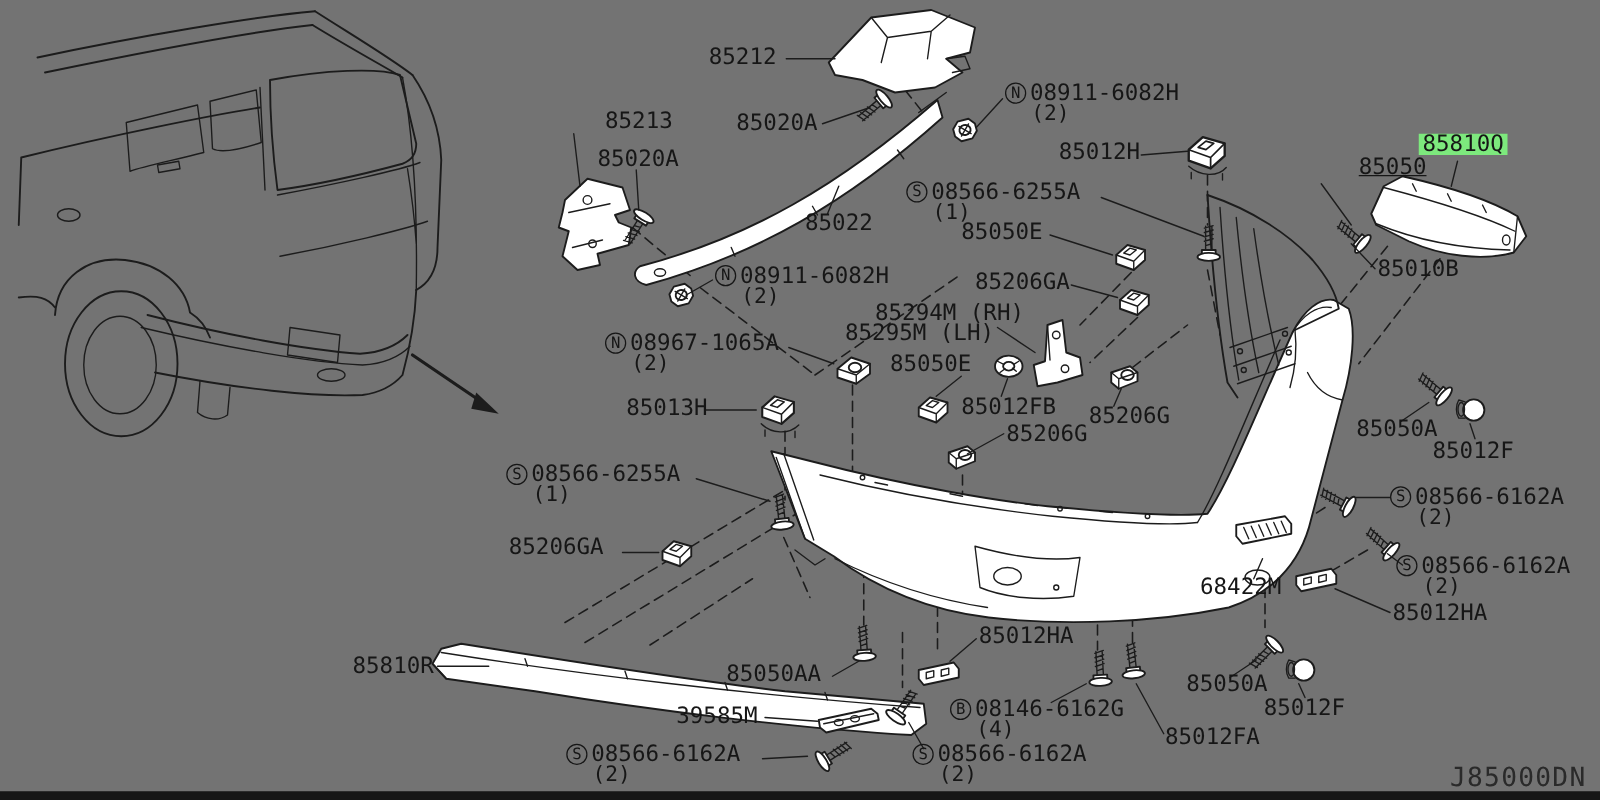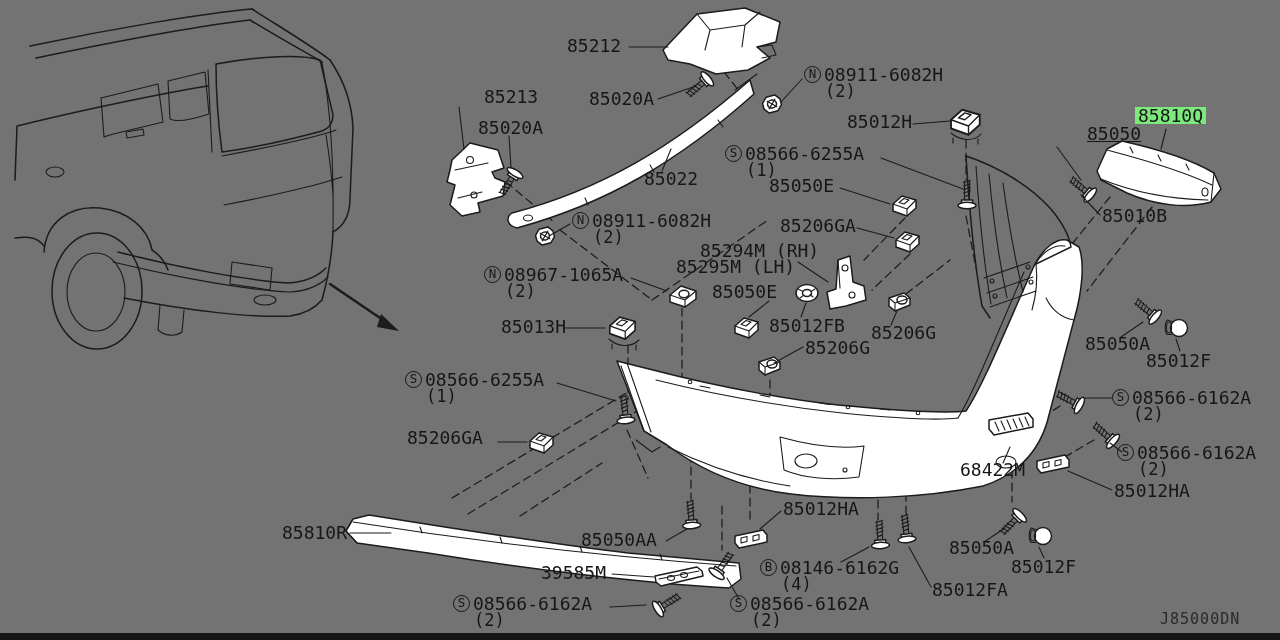--- a/index.html
+++ b/index.html
@@ -12,21 +12,21 @@
   svg .thin{stroke-width:1.1;}
   svg .thick{stroke-width:2.6;}
   svg .solidhead{fill:var(--line,#1c1c1c);stroke:none;}
   .plabel{position:absolute;color:#161616;white-space:nowrap;z-index:5;}
   .plabel .row{display:flex;align-items:center;gap:3px;font-size:18px;line-height:17px;}
   .plabel .circ{width:17px;height:17px;border:1.7px solid #161616;border-radius:50%;
                 font-size:12.5px;line-height:1;display:flex;align-items:center;justify-content:center;
                 flex:0 0 auto;box-sizing:border-box;}
   .plabel .qty{font-size:17px;line-height:15px;margin-left:21px;margin-top:1px;}
   .plabel.hl .ptext{background:var(--hl,#7de97d);padding:0 3px;}
-  .code{position:absolute;font-size:15px;letter-spacing:1px;color:#2a2a2a;z-index:5;}
+  .code{position:absolute;font-size:21px;letter-spacing:1px;color:#2a2a2a;z-index:5;}
   .bottombar{position:absolute;left:0;bottom:0;width:1280px;height:7px;background:#161616;z-index:6;}
 </style>
 </head>
 <body>
 
 <div class="stage">
 
 <svg width="1280" height="640" viewBox="0 0 1280 640">
   <defs>
     <g id="screwv">

